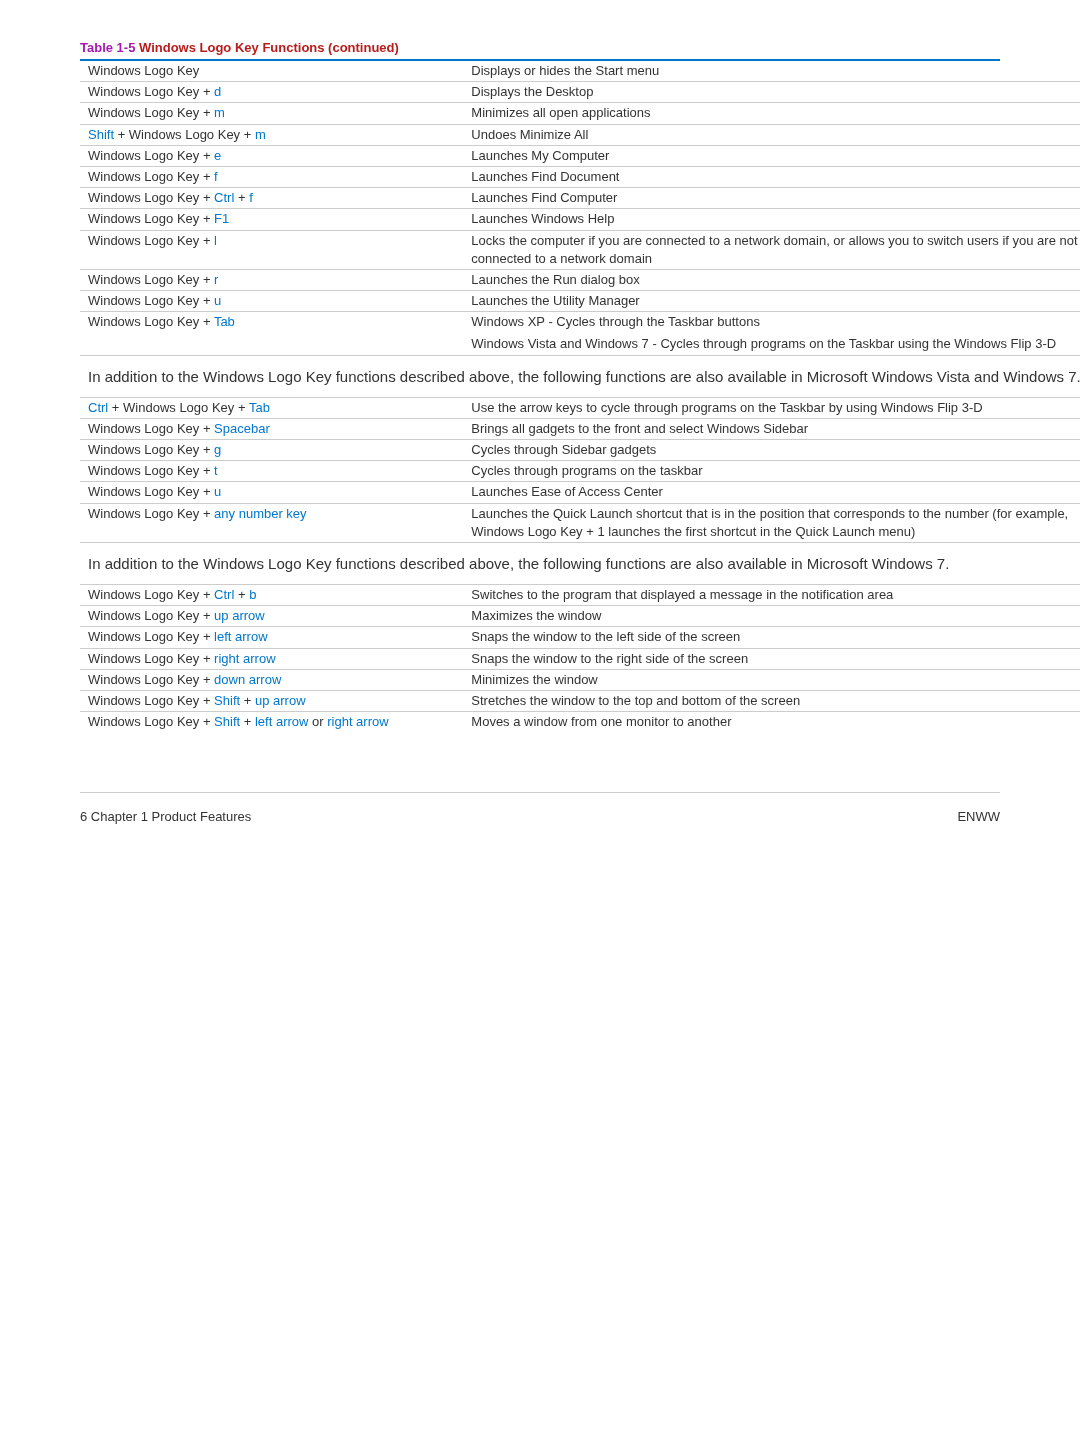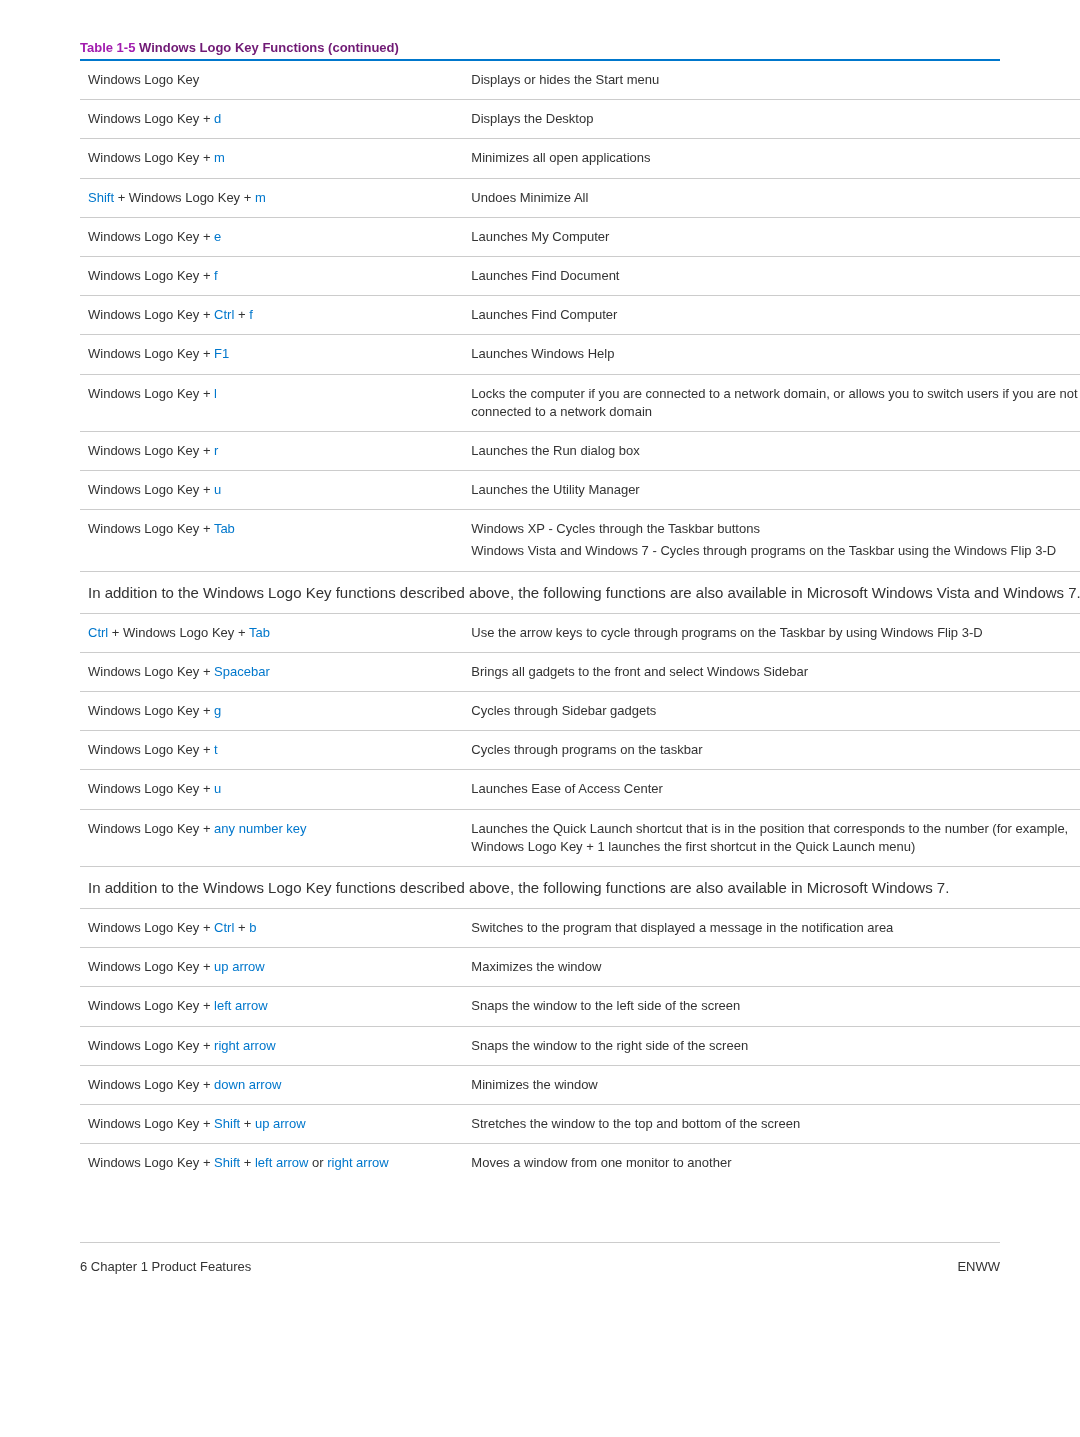--- a/index.html
+++ b/index.html
@@ -11,21 +11,21 @@
       width: 1080px;
       min-height: 1437px;
       padding: 40px 80px 60px 80px;
     }
     table {
       width: 100%;
       border-collapse: collapse;
       margin-top: 0;
     }
     table td {
-      padding: 10px 8px;
+      padding: 1px 8px;
       vertical-align: top;
       border-bottom: 1px solid #ccc;
       line-height: 1.4;
     }
     table tr:last-child td {
       border-bottom: none;
     }
     table td:first-child {
       width: 38%;
       white-space: nowrap;
@@ -53,21 +53,21 @@
       border-top: 1px solid #ccc;
       padding-top: 16px;
     }
   </style>
 </head>
 <body>
 
 <div>
 
   <div style="border-bottom: 2px solid #0077cc; margin-bottom: 0; padding-bottom: 4px;">
-    <span style="font-weight:bold; color:#a21caf; font-size:13px;">Table 1-5</span><span style="font-weight:bold; color:#701a75; font-size:13px;"> Windows Logo Key Functions (continued)</span>
+    <span style="font-weight:bold; color:#a21caf; font-size:13px;">Table 1-5</span><span style="font-weight:bold; color:#b91c1c; font-size:13px;"> Windows Logo Key Functions (continued)</span>
   </div>
 
   <table>
 
     <tbody>
         <tr>
       <td>Windows Logo Key</td>
       <td>Displays or hides the Start menu</td>
     </tr>
 

